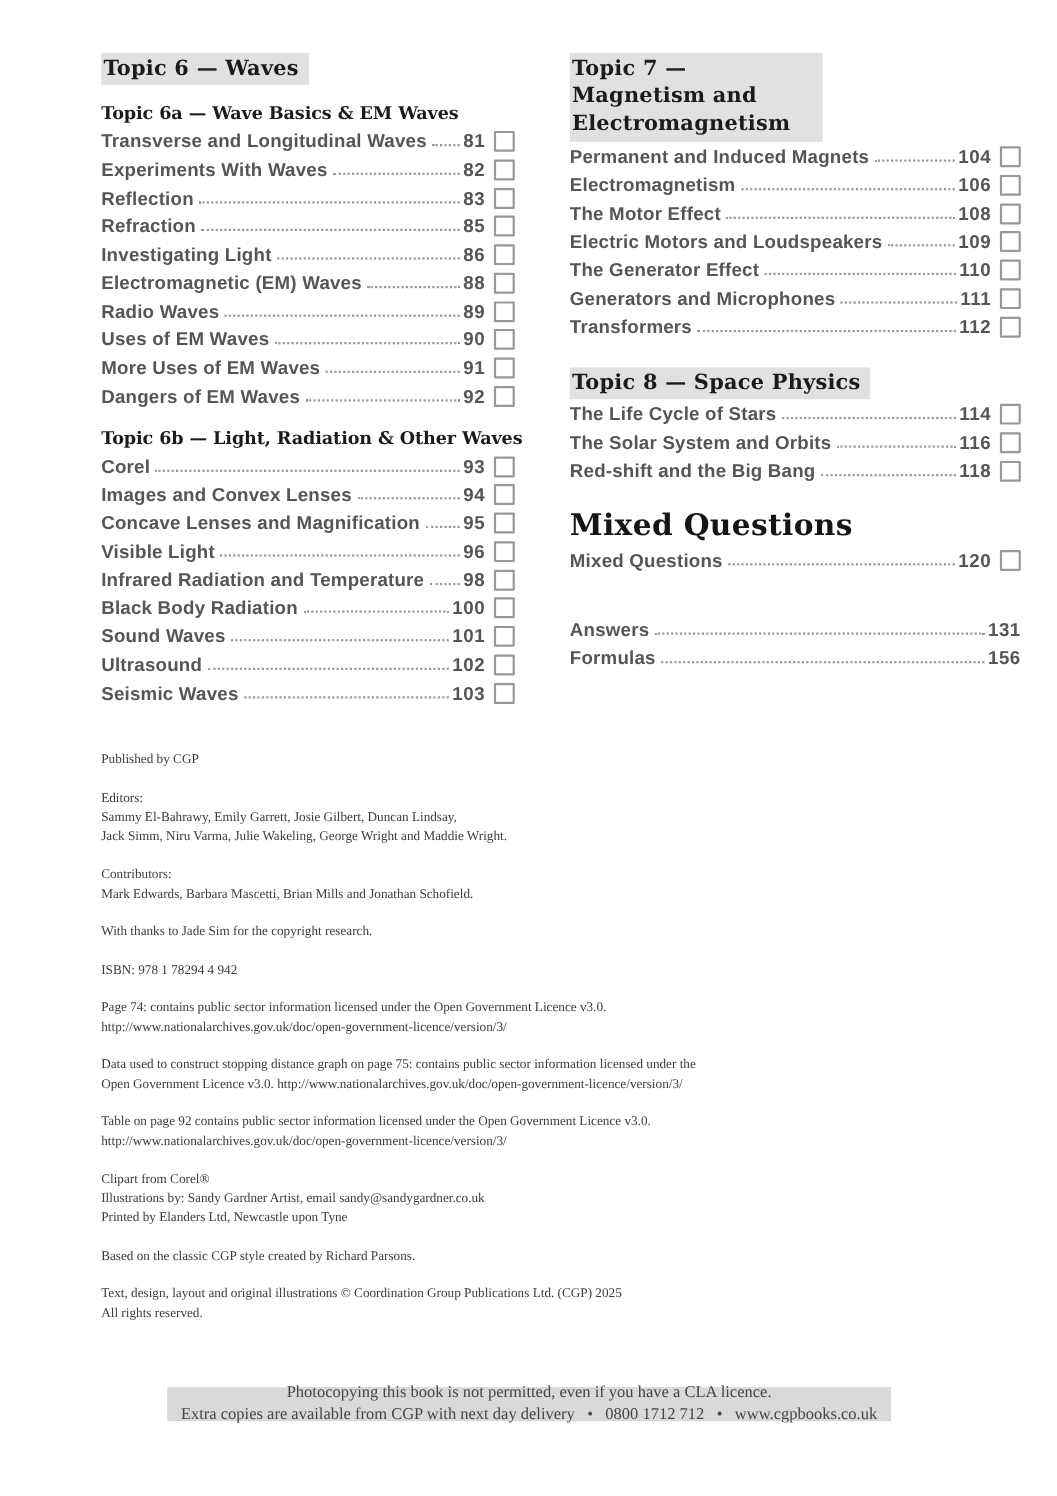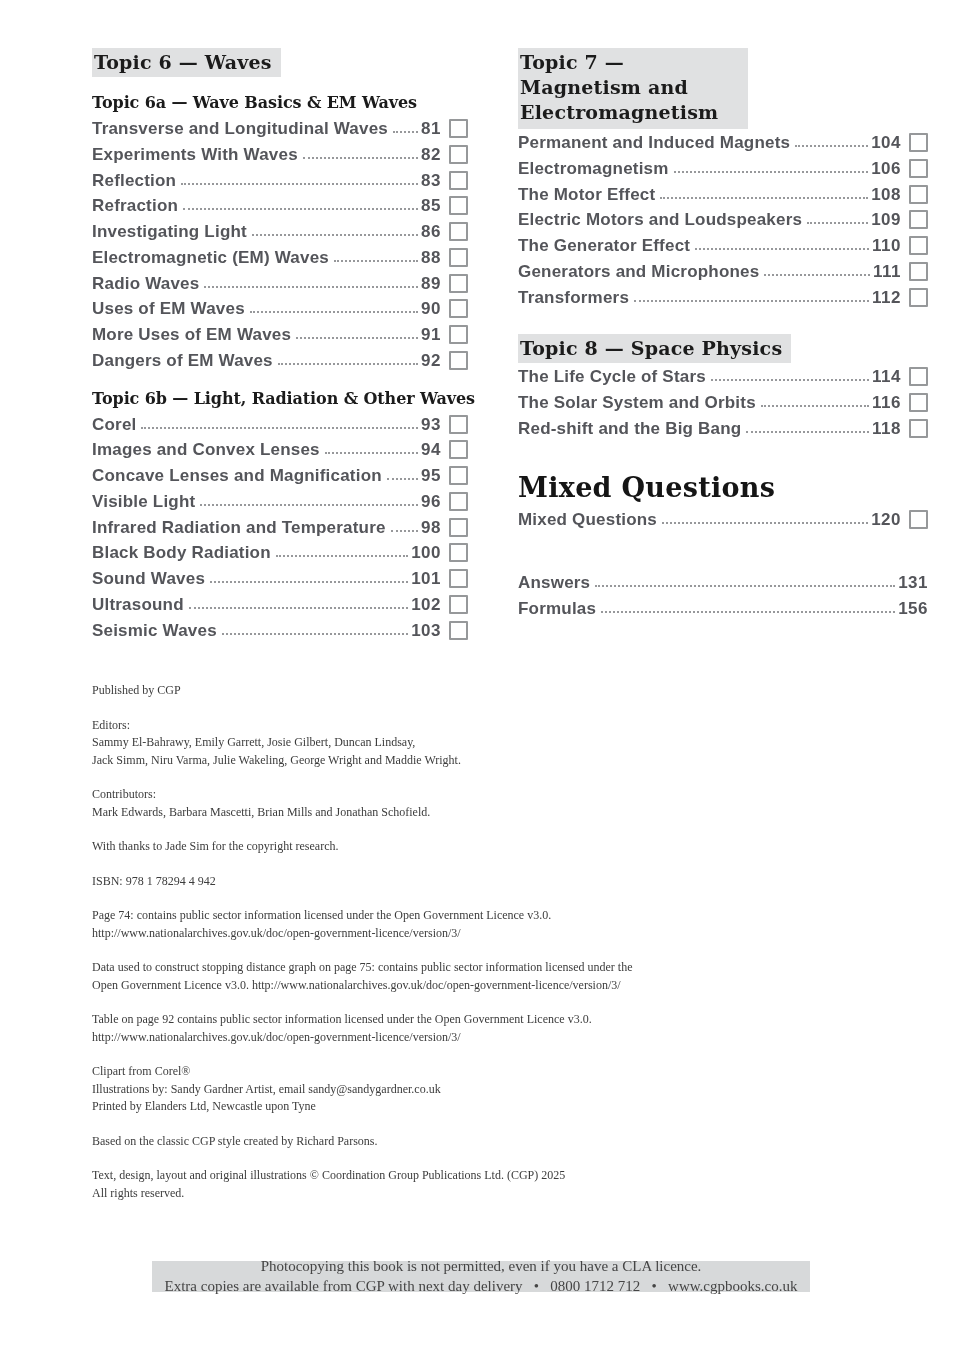--- a/index.html
+++ b/index.html
@@ -23,21 +23,21 @@
   .h-boxed-narrow { width:230px; line-height:25px; padding-top:2px; }
   .h-sub {
     font-family:"DejaVu Serif", serif; font-weight:bold; font-size:16px;
     color:#1b1b1b; margin:12px 0 7px 0; white-space:nowrap; letter-spacing:-.1px;
   }
   .h-large {
     font-family:"DejaVu Serif", serif; font-weight:bold; font-size:27px;
     color:#151515; letter-spacing:.3px; margin:0 0 7px 0; white-space:nowrap;
   }
   #toc-right .section:nth-child(2) { margin-top:21px; }
-  #toc-right .section:nth-child(3) { margin-top:27px; }
+  #toc-right .section:nth-child(3) { margin-top:17px; }
   #toc-right .section:nth-child(4) { margin-top:38px; }
 
   .toc-row { display:flex; align-items:flex-start; height:25.75px;font-weight:bold; }
   .lbl { font-size:17px; color:#54555a; letter-spacing:.2px; white-space:nowrap; }
   .leader { flex:1; height:7px; margin:7px 3px 0 5px; border-bottom:2px dotted #97989b; }
   .pg { font-size:17px; color:#54555a; letter-spacing:.5px; }
   .cbx { flex:none; width:19px; height:19px; border:2px solid #96989a; background:#fff; margin-left:8px; border-radius:1px; }
 
   
   .colophon {

